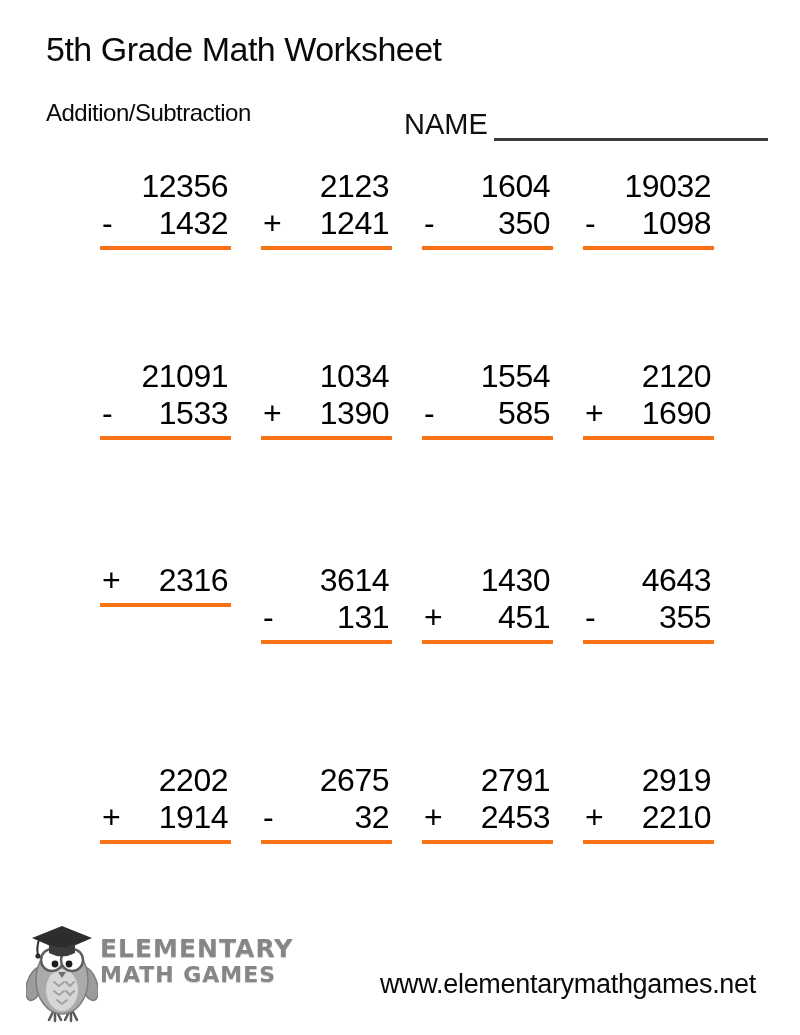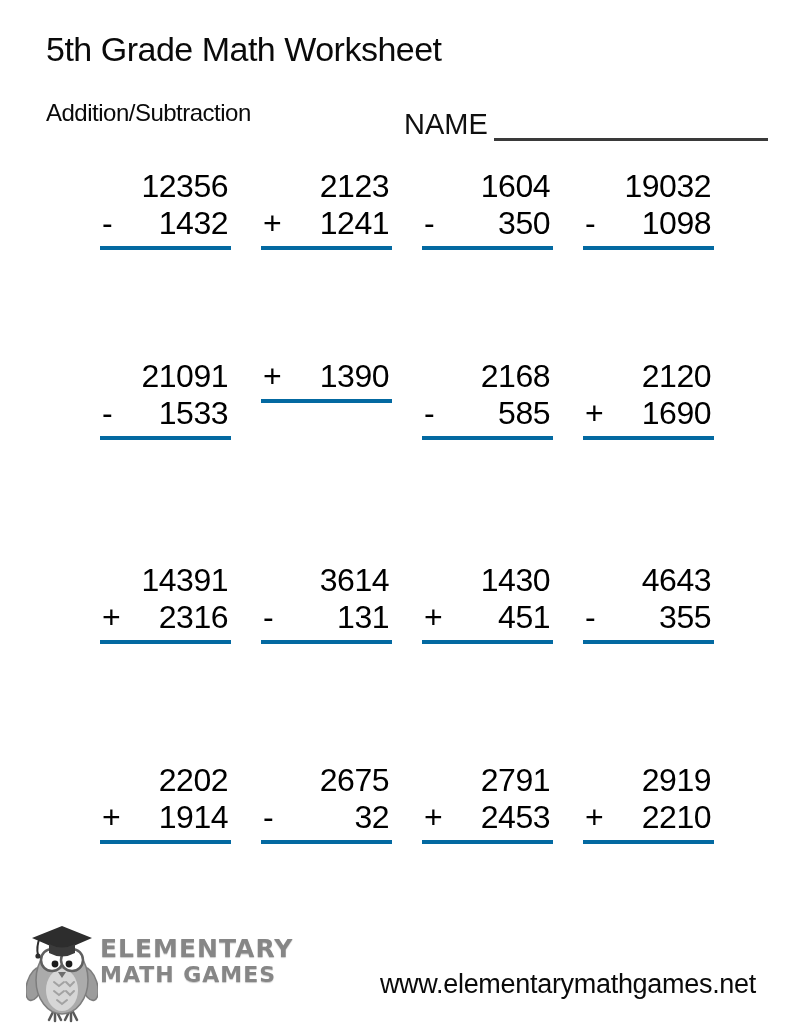--- a/index.html
+++ b/index.html
@@ -30,21 +30,21 @@
 
   .problems{
     position:absolute;left:85px;top:168px;width:644px;
     display:grid;
     grid-template-columns:repeat(4,161px);
     grid-template-rows:190px 204px 200px auto;
   }
   .problem{
     justify-self:center;align-self:start;
     width:126px;
-    border-bottom:4px solid #0369a1;
+    border-bottom:4px solid #f97316;
     padding:0 3px 4px 2px;
   }
   .p-top{
     text-align:right;font-size:32px;line-height:37px;
     letter-spacing:-0.5px;
   }
   .p-bottom{
     display:flex;justify-content:space-between;align-items:baseline;
     font-size:32px;line-height:37px;letter-spacing:-0.5px;
   }
@@ -117,44 +117,44 @@
 
     <div class="problem">
       <div class="p-top">21091</div>
       <div class="p-bottom">
         <span class="p-op">-</span>
         <span class="p-num">1533</span>
       </div>
     </div>
 
     <div class="problem">
+      <div class="p-top">1034</div>
       <div class="p-bottom">
         <span class="p-op">+</span>
         <span class="p-num">1390</span>
       </div>
     </div>
 
     <div class="problem">
-      <div class="p-top">2168</div>
+      <div class="p-top">1554</div>
       <div class="p-bottom">
         <span class="p-op">-</span>
         <span class="p-num">585</span>
       </div>
     </div>
 
     <div class="problem">
       <div class="p-top">2120</div>
       <div class="p-bottom">
         <span class="p-op">+</span>
         <span class="p-num">1690</span>
       </div>
     </div>
 
     <div class="problem">
-      <div class="p-top">14391</div>
       <div class="p-bottom">
         <span class="p-op">+</span>
         <span class="p-num">2316</span>
       </div>
     </div>
 
     <div class="problem">
       <div class="p-top">3614</div>
       <div class="p-bottom">
         <span class="p-op">-</span>

